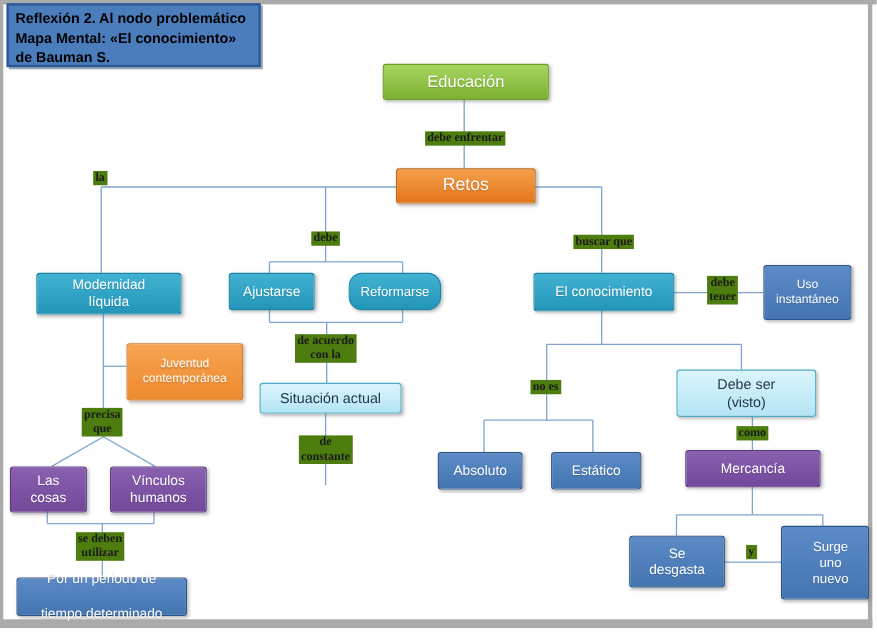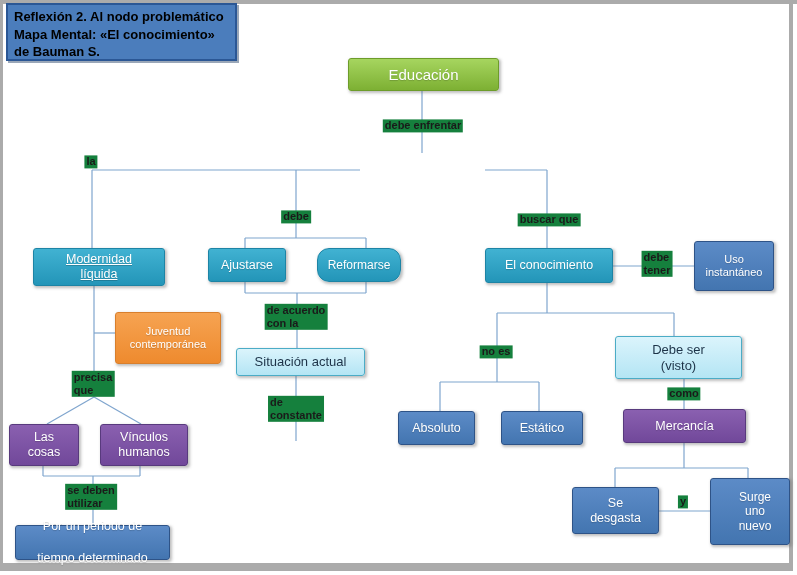--- a/index.html
+++ b/index.html
@@ -20,22 +20,22 @@
   }
   .green  {background:linear-gradient(#a6d55f,#7db033);border:1px solid #6d9c2a;}
   .orange {background:linear-gradient(#f4a04a,#e2761b);border:1px solid #c4650f;}
   .orange2{background:linear-gradient(#f6a352,#ee8a2e);border:1px solid #d87f2d;}
   .teal   {background:linear-gradient(#41b2d2,#2395b8);border:1px solid #1d84a5;}
   .blue   {background:linear-gradient(#5c8bc7,#4375b0);border:1px solid #2e5387;}
   .purple {background:linear-gradient(#8a60b0,#71489a);border:1px solid #583a7d;}
   .cyan   {background:linear-gradient(#dbf4fc,#b4e5f4);border:1px solid #4bacc6;color:#1d3348;text-shadow:none;}
   .edge-label{
     position:absolute;transform:translate(-50%,-50%);
-    background:#15803d;color:#1a1a1a;font-size:11px;font-weight:700;
-    line-height:1.2;padding:0 2px;white-space:nowrap;
+    background:#4d7c0f;color:#1a1a1a;font-size:11px;font-weight:700;
+    line-height:1.2;text-align:center;padding:0 2px;white-space:nowrap;font-family:Liberation Serif, serif;
   }
   .title-box{
     position:absolute;left:6px;top:3px;width:231px;height:58px;box-sizing:border-box;
     background:#4b7dbc;border:2px solid #2b5795;color:#000000;
     font-size:13px;font-weight:700;line-height:1.35;padding:3px 6px;z-index:4;
     box-shadow:2px 2px 0 #9aa7b8;
   }
 </style>
 </head>
 <body>
@@ -85,21 +85,24 @@
 <div class="title-box">
   <div>Reflexión 2. Al nodo problemático</div>
   <div>Mapa Mental: «El conocimiento»</div>
   <div>de Bauman S.</div>
 </div>
 
 <div id="nodes">
     <div class="node green" style="left: 348px; top: 58px; width: 149px; height: 31px; font-size: 15px;">
       <div>Educación</div>
     </div>
-    <div class="node teal" style="left: 33px; top: 248px; width: 130px; height: 36px; font-size: 12.5px; text-decoration: underline;">
+    <div class="node orange" style="left: 360px; top: 153px; width: 125px; height: 30px; font-size: 16px;">
+      <div>Retos</div>
+    </div>
+    <div class="node teal" style="left: 33px; top: 248px; width: 130px; height: 36px; font-size: 12.5px;">
       <div>Modernidad</div>
       <div>líquida</div>
     </div>
     <div class="node teal" style="left: 208px; top: 248px; width: 76px; height: 32px; font-size: 12.5px;">
       <div>Ajustarse</div>
     </div>
     <div class="node teal" style="left: 317px; top: 248px; width: 82px; height: 32px; font-size: 12px; border-radius: 12px;">
       <div>Reformarse</div>
     </div>
     <div class="node teal" style="left: 485px; top: 248px; width: 126px; height: 33px; font-size: 12.5px;">

